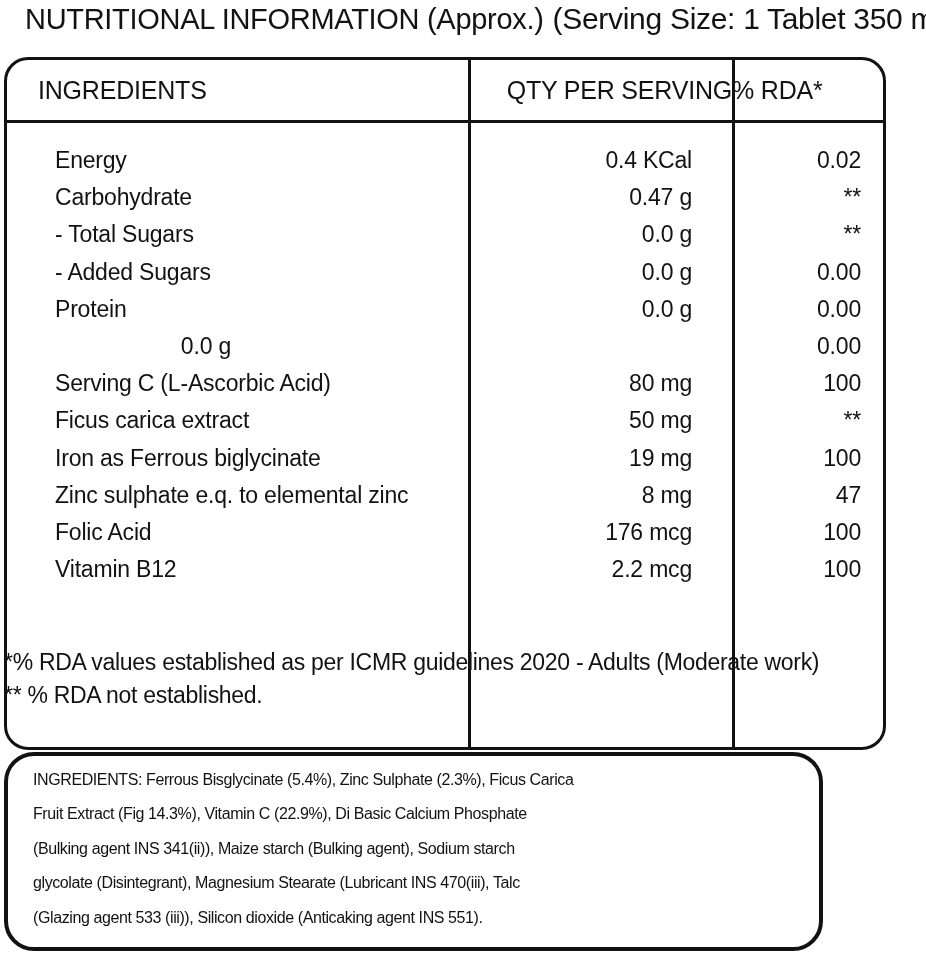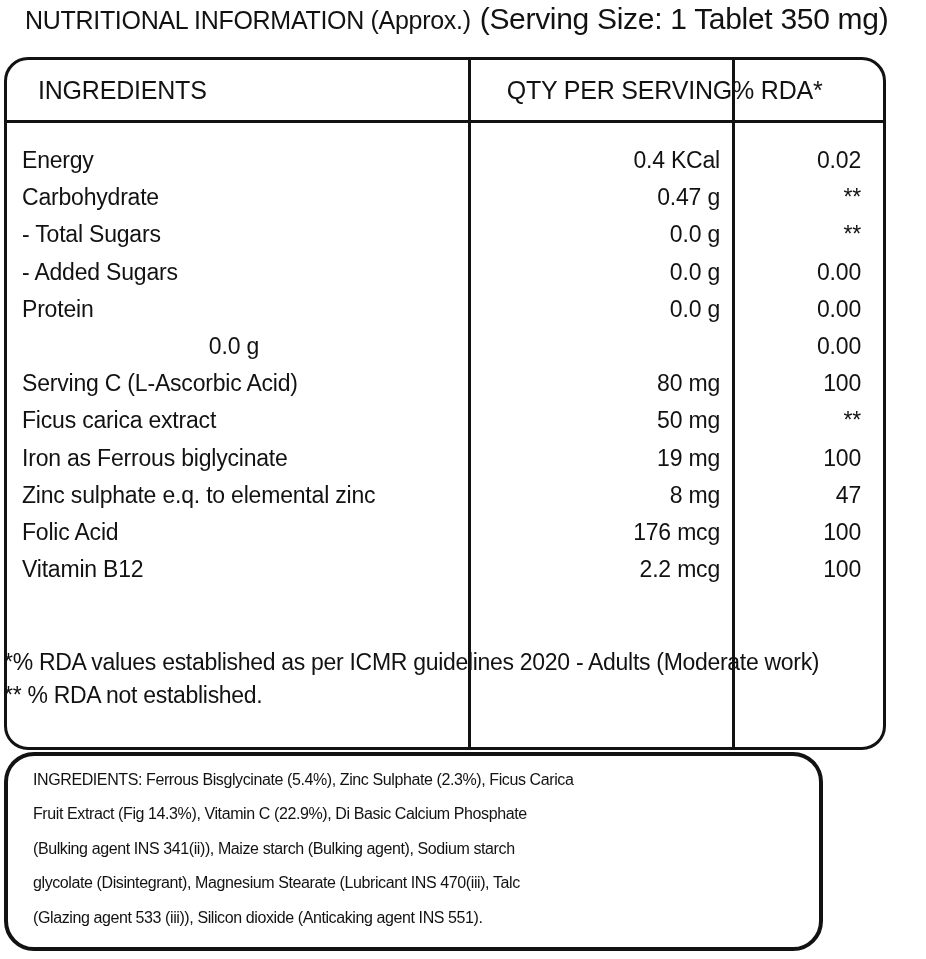--- a/index.html
+++ b/index.html
@@ -18,21 +18,21 @@
 
   
   .title-bar {
     position: absolute;
     top: 2px;
     left: 25px;
     right: 0;
     white-space: nowrap;
   }
   .t-main {
-    font-size: 25px;
+    font-size: 29px;
     letter-spacing: -0.3px;
     font-weight: 400;
   }
   .t-serv {
     font-size: 30px;
     letter-spacing: -0.3px;
     margin-left: 9px;
     font-weight: 400;
   }
 
@@ -86,29 +86,29 @@
   .trow {
     display: flex;
     height: 37.2px;
     line-height: 37.2px;
     font-size: 23px;
     letter-spacing: -0.2px;
   }
   .cell-ing {
     width: 461px;
     box-sizing: border-box;
-    padding-left: 15px;
+    padding-left: 48px;
     white-space: nowrap;
     overflow: hidden;
   }
   .cell-qty {
     width: 264px;
     box-sizing: border-box;
     text-align: right;
-    padding-right: 12px;
+    padding-right: 40px;
     white-space: nowrap;
   }
   .cell-rda {
     flex: 1;
     box-sizing: border-box;
     text-align: right;
     padding-right: 22px;
     white-space: nowrap;
   }
 

